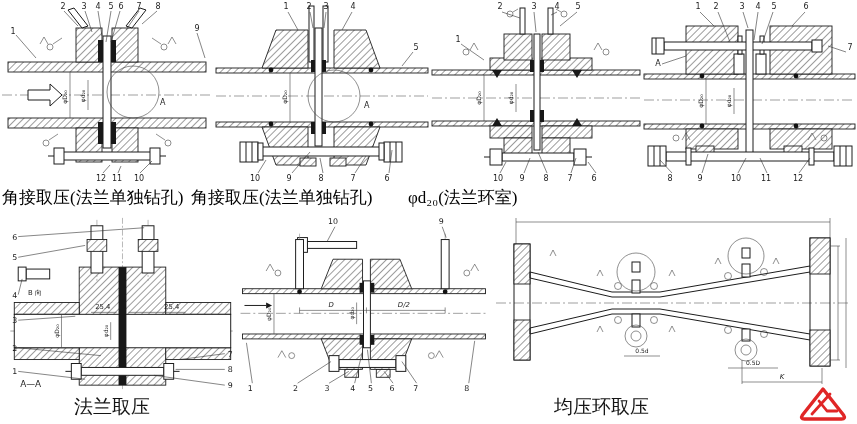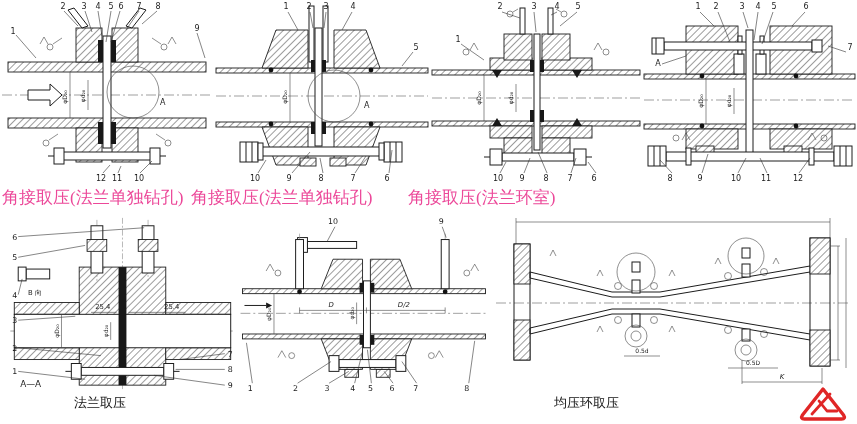--- a/index.html
+++ b/index.html
@@ -14,23 +14,23 @@
   .ln{stroke:#1c1c1c;stroke-width:1;fill:none;}
   .thin{stroke:#444;stroke-width:.6;fill:none;}
   .ld{stroke:#333;stroke-width:.6;fill:none;}
   .lnw{stroke:#1c1c1c;stroke-width:1;fill:#ffffff;}
   .htc{fill:url(#hatchp);stroke:#1c1c1c;stroke-width:.9;}
   .drk{fill:#181818;stroke:none;}
   .cln{stroke:#777;stroke-width:.7;stroke-dasharray:10 3 2 3;fill:none;}
   .dsh{stroke:#888;stroke-width:.6;stroke-dasharray:6 2 2 2;fill:none;}
   .dot{fill:#111;stroke:none;}
   .cap1{position:absolute;top:184px;left:2px;width:853px;height:26px;display:flex;align-items:center;
-        font-size:17px;color:#ec4899;white-space:nowrap;}
+        font-size:17px;color:#000000;white-space:nowrap;}
   .cap1 span{display:inline-block;}
-  .cap2{position:absolute;top:394px;font-size:13px;color:#141414;white-space:nowrap;}
+  .cap2{position:absolute;top:394px;font-size:19px;color:#141414;white-space:nowrap;}
 </style>
 </head>
 <body>
 
 <div id="canvas">
 
 <svg width="0" height="0" style="position:absolute">
   <defs>
     <pattern id="hatchp" width="5" height="5" patternUnits="userSpaceOnUse" patternTransform="rotate(45)">
       <rect width="5" height="5" fill="#ffffff"></rect>
@@ -364,21 +364,21 @@
     <text class="num" x="58" y="181" text-anchor="middle">9</text>
     <text class="num" x="94" y="181" text-anchor="middle">10</text>
     <text class="num" x="124" y="181" text-anchor="middle">11</text>
     <text class="num" x="156" y="181" text-anchor="middle">12</text>
   </g>
 </svg>
 
 <div class="cap1">
   <span style="width:189px">角接取压(法兰单独钻孔)</span>
   <span style="width:217px">角接取压(法兰单独钻孔)</span>
-  <span style="width:170px">角接取压(法兰环室)</span>
+  <span style="width:170px">φd₂₀(法兰环室)</span>
 </div>
 
 <svg class="fig" style="left:6px;top:212px" width="232" height="182" viewBox="0 0 235 185">
   <line class="cln" x1="4" y1="121" x2="230" y2="121"></line>
   <line class="dsh" x1="118" y1="6" x2="118" y2="180"></line>
   <rect class="htc" x="74" y="56" width="88" height="120"></rect>
   <g>
     <rect class="htc" x="8" y="92" width="66" height="12"></rect>
     <rect class="htc" x="8" y="138" width="66" height="12"></rect>
     <rect class="htc" x="162" y="92" width="66" height="12"></rect>

